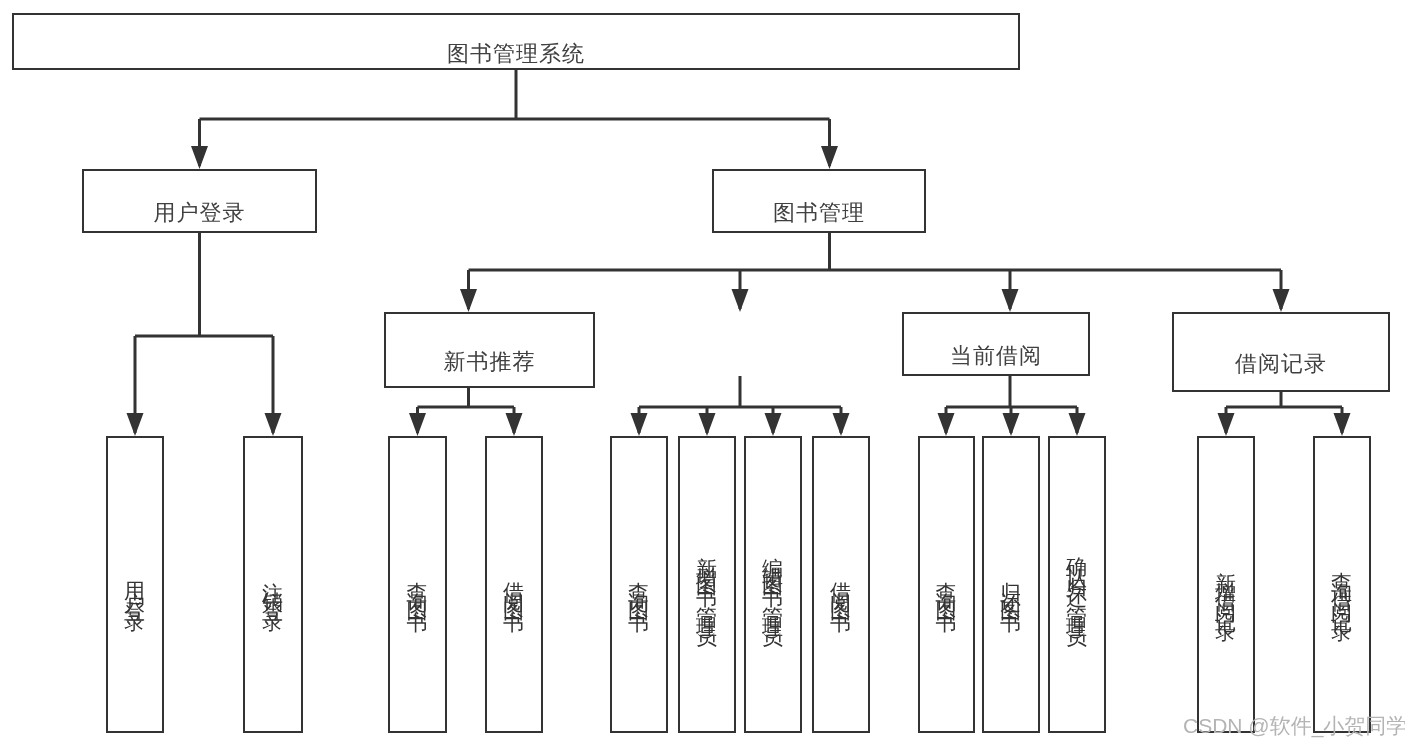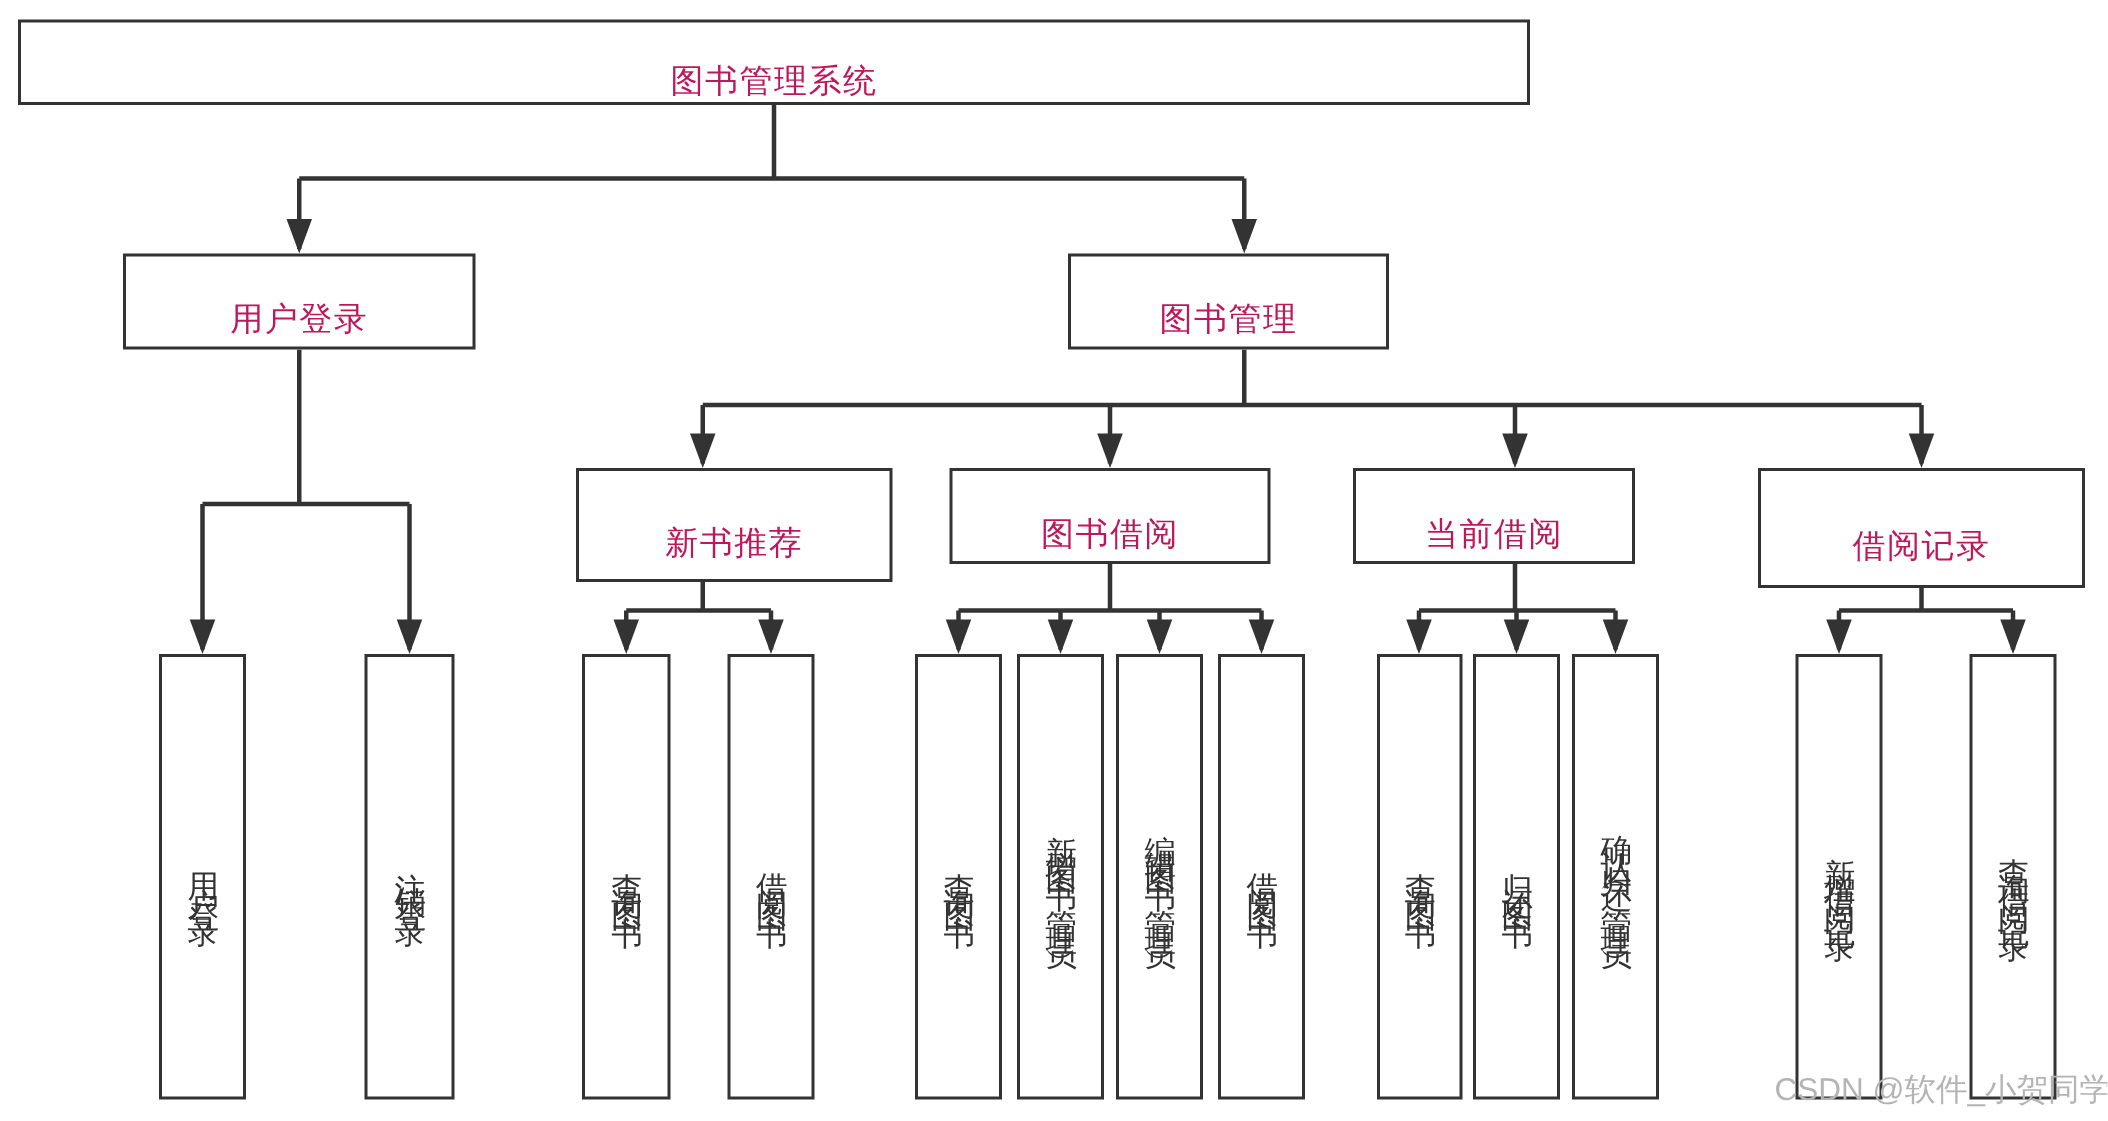--- a/index.html
+++ b/index.html
@@ -21,21 +21,21 @@
     position: absolute;
     background: #ffffff;
     border: 2.5px solid #333333;
     display: flex;
     align-items: center;
     justify-content: center;
     z-index: 2;
   }
   .hlabel {
     font-size: 22px;
-    color: #be185d;
+    color: #404040;
     letter-spacing: 1px;
     white-space: nowrap;
     margin-top: 24px;
   }
   .vbox {
     position: absolute;
     top: 436px;
     height: 297px;
     background: #ffffff;
     border: 2.5px solid #333333;
@@ -93,23 +93,20 @@
   <div class="hbox" style="left:82px; top:169px; width:235px; height:64px;">
     <span class="hlabel">用户登录</span>
   </div>
   <div class="hbox" style="left:712px; top:169px; width:214px; height:64px;">
     <span class="hlabel">图书管理</span>
   </div>
 
   <div class="hbox" style="left:384px; top:312px; width:211px; height:76px;">
     <span class="hlabel">新书推荐</span>
   </div>
-  <div class="hbox" style="left:633px; top:312px; width:214px; height:64px;">
-    <span class="hlabel">图书借阅</span>
-  </div>
   <div class="hbox" style="left:902px; top:312px; width:188px; height:64px;">
     <span class="hlabel">当前借阅</span>
   </div>
   <div class="hbox" style="left:1172px; top:312px; width:218px; height:80px;">
     <span class="hlabel">借阅记录</span>
   </div>
 
   <div class="vbox" style="left:106px; width:58px;">
     <span class="vlabel">用户登录</span>
   </div>

